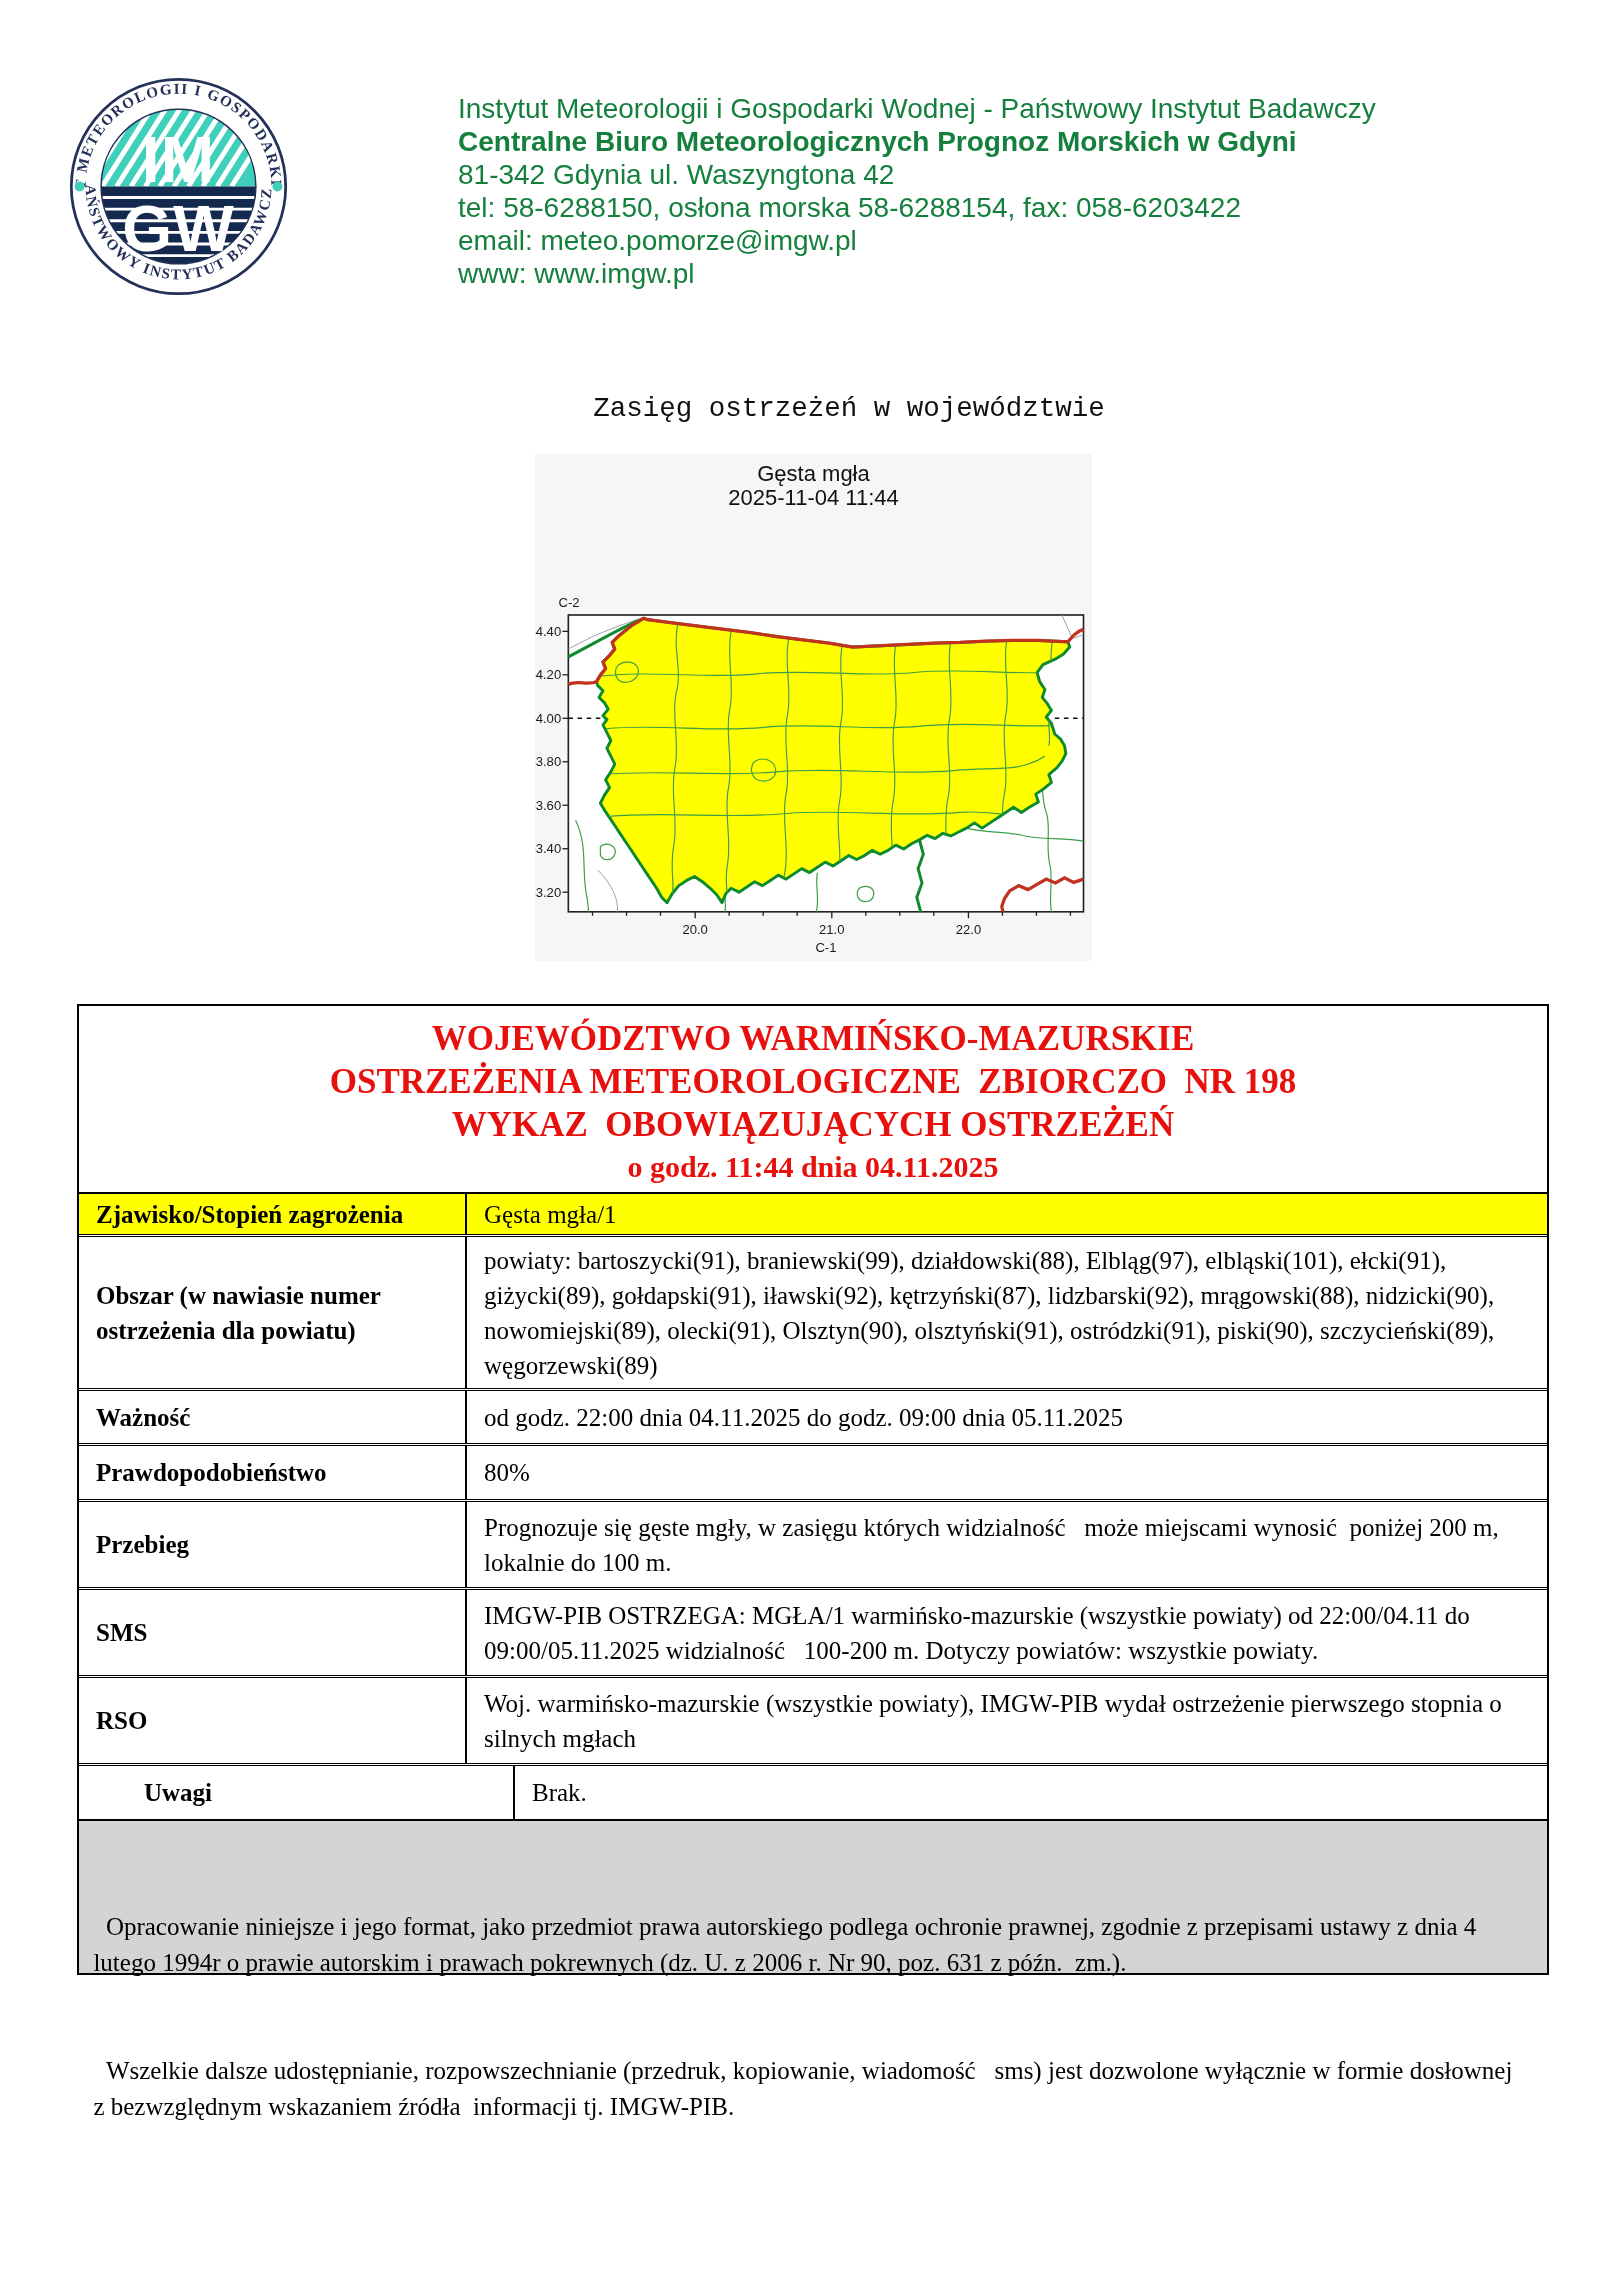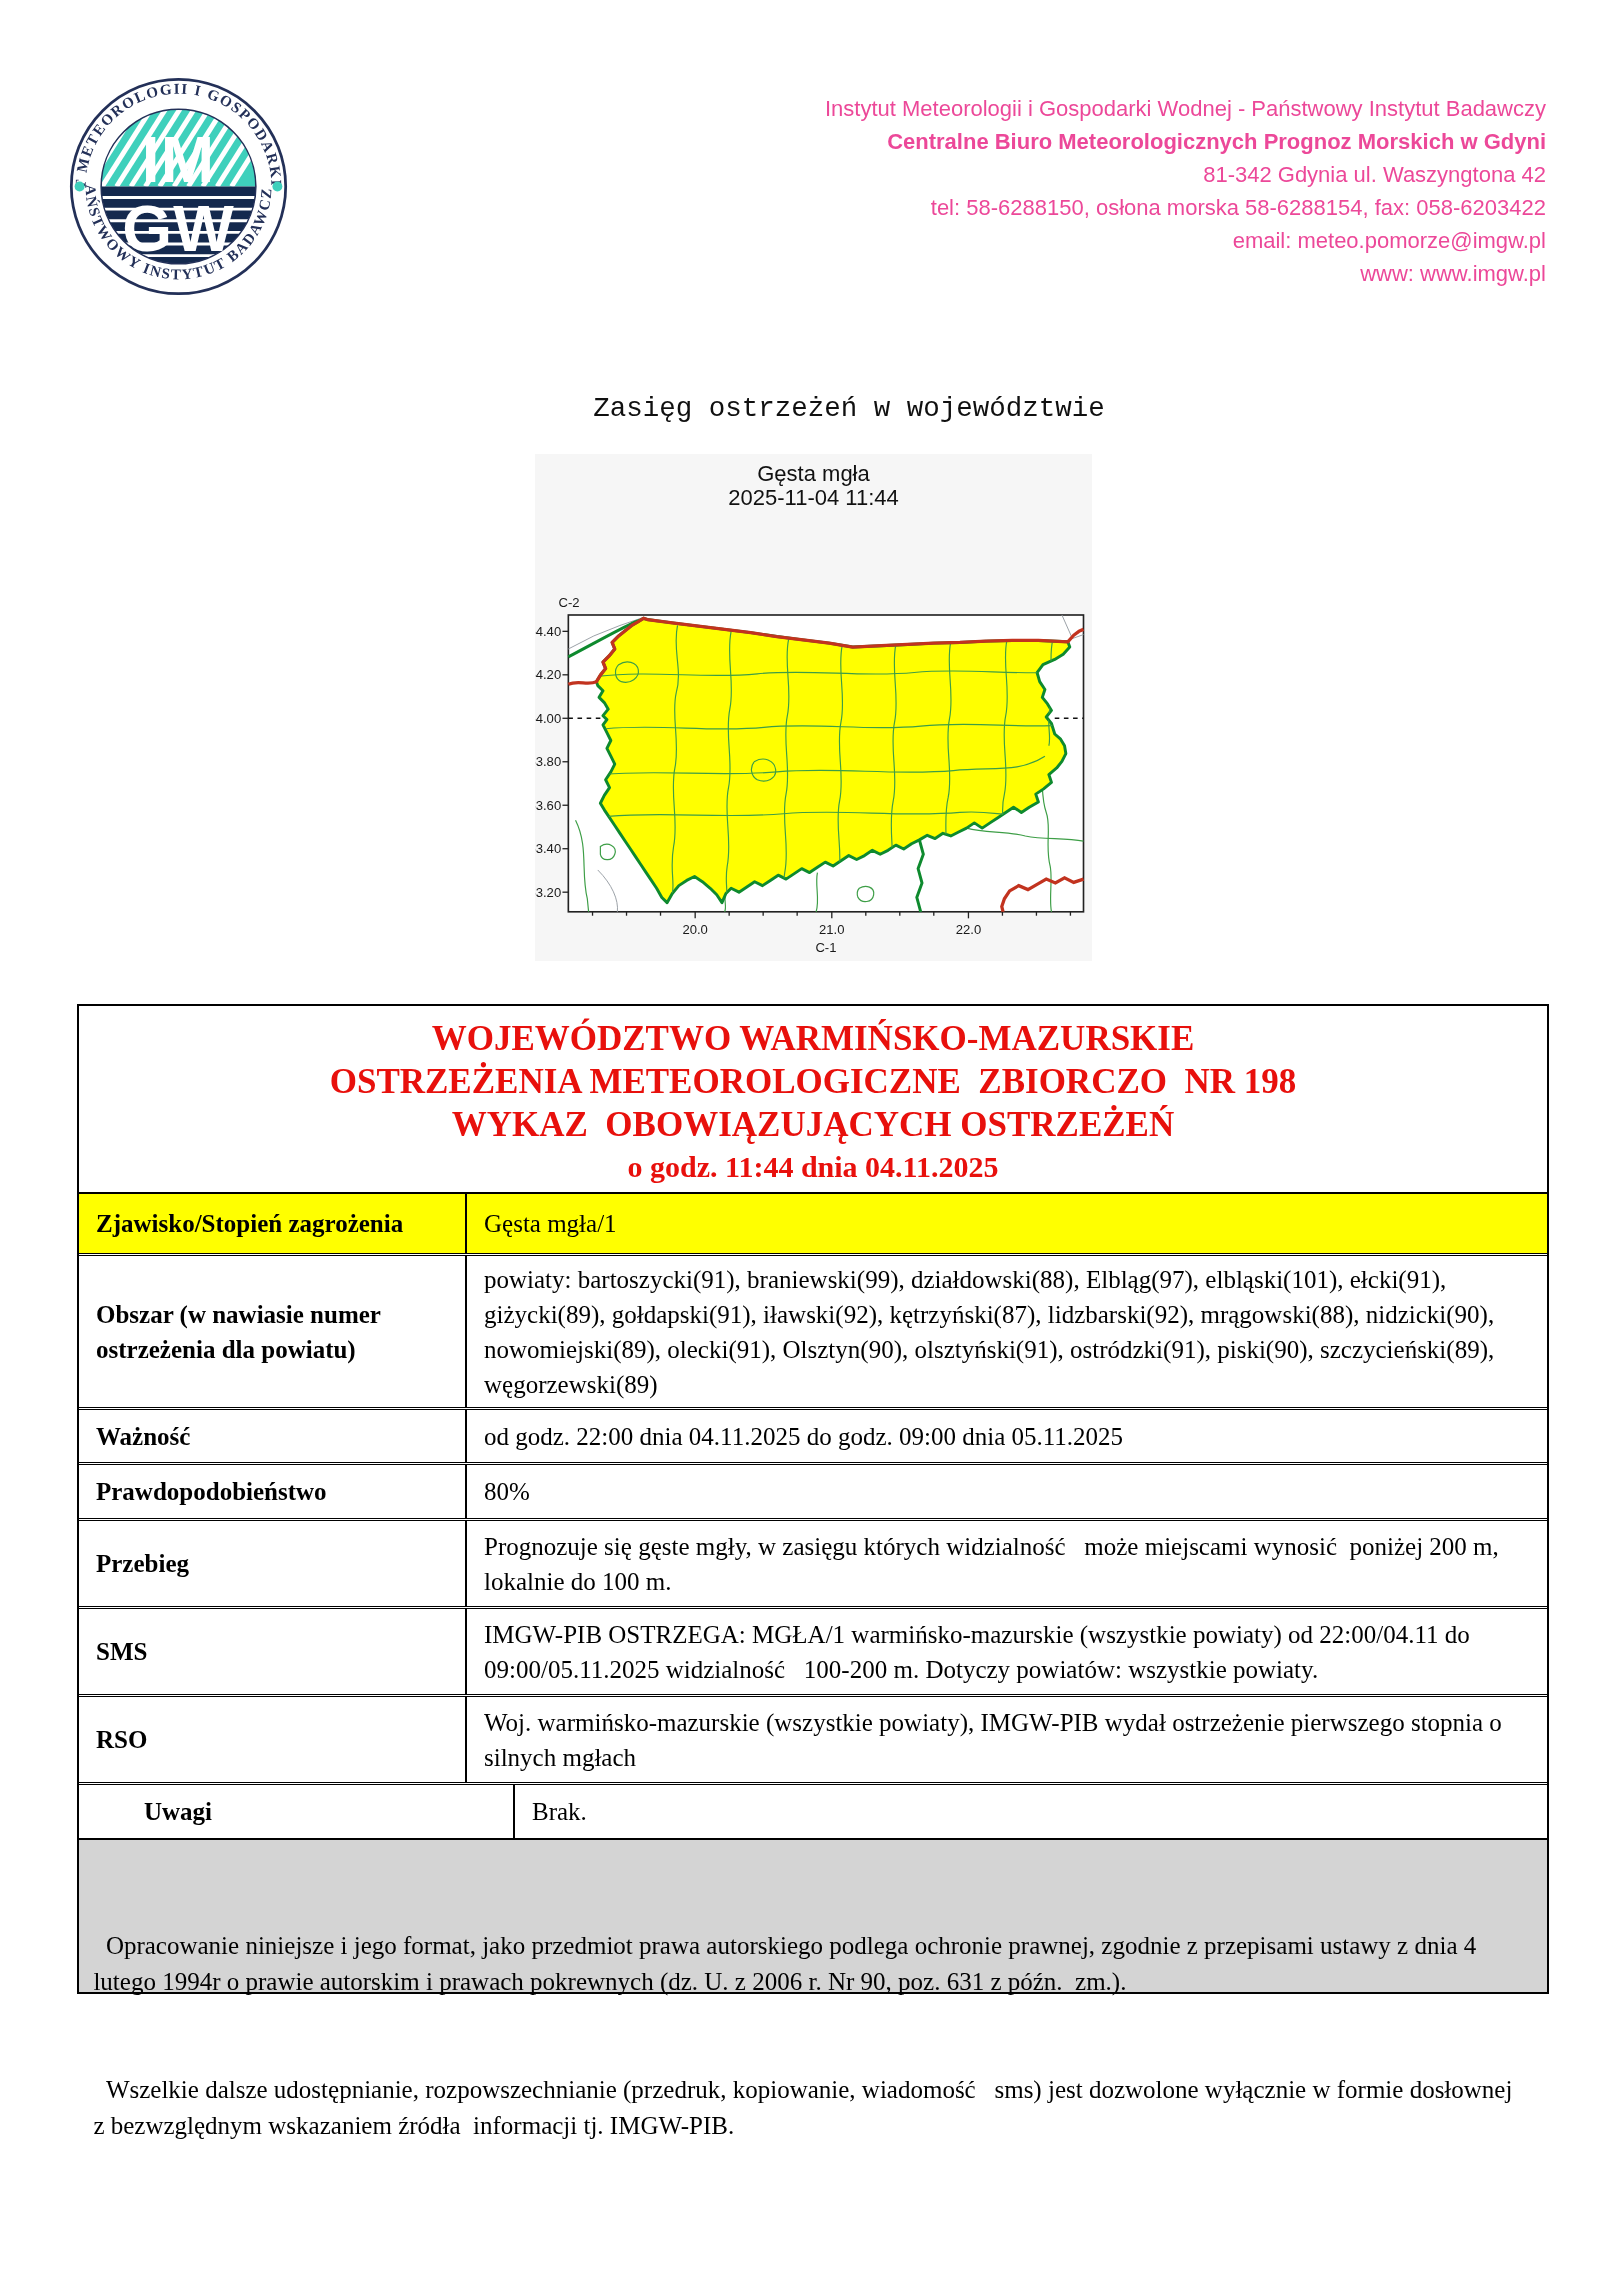--- a/index.html
+++ b/index.html
@@ -1,23 +1,23 @@
 <!DOCTYPE html>
 <html style="font-size:10.5px"><head>
 <meta charset="utf-8">
 <style>
   html,body{margin:0;padding:0;background:#777;}
   .page{position:relative;width:1622px;height:2295px;background:#ffffff;overflow:hidden;
         font-family:"Liberation Serif","DejaVu Serif",serif;color:#000;}
 
   
   .logo{position:absolute;left:68px;top:76px;width:221px;height:221px;}
-  .org-header{position:absolute;top:92px;left:458px;width:1088px;text-align:right;
+  .org-header{position:absolute;top:92px;left:458px;width:1088px;
               font-family:"Liberation Sans","DejaVu Sans",sans-serif;
-              font-size:22px;line-height:33px;color:#ec4899;}
+              font-size:28px;line-height:33px;color:#15803d;}
   .org-header .bold{font-weight:bold;}
 
   
   .section-title{position:absolute;top:393px;left:103px;width:1492px;text-align:center;
                  font-family:Liberation Mono, monospace;font-size:27.5px;color:#101010;}
 
   
   .map-block{position:absolute;left:535px;top:454px;width:557px;height:507px;background:#f6f6f6;}
   .map-head{position:absolute;top:7.9px;left:0;width:100%;text-align:center;
             font-family:"Liberation Sans","DejaVu Sans",sans-serif;font-size:22px;line-height:24px;color:#111;}
@@ -28,21 +28,21 @@
   .warning-table{position:absolute;left:77px;top:1004px;width:1468px;border:2.6px solid #000;background:#fff;
                  font-size:25px;line-height:35px;}
   .tbl-title{height:186px;box-sizing:border-box;padding-top:10.5px;text-align:center;
              color:#e8100c;font-weight:bold;}
   .tbl-title .t{font-size:35px;line-height:43px;white-space:pre-wrap;}
   .tbl-title .t4{font-size:30px;line-height:41px;}
   .row{display:flex;box-sizing:border-box;}
   .row .lbl{flex:0 0 388px;width:388px;box-sizing:border-box;border-right:2px solid #000;
             display:flex;align-items:center;padding:3.9px 11.8px 3.9px 17px;font-weight:bold;}
   .row .val{flex:1;display:flex;align-items:center;padding:3.9px 22px 3.9px 17px;white-space:pre-wrap;}
-  .row-zjawisko{height:61px;background:#ffff00;border-top:2.6px solid #000;}
+  .row-zjawisko{height:42px;background:#ffff00;border-top:2.6px solid #000;}
   .row-obszar{height:154px;border-top:3.9px double #000;}
   .row-waznosc{height:55px;border-top:3.9px double #000;}
   .row-prawdopodobienstwo{height:56px;border-top:3.9px double #000;justify-content:space-between;}
   .row-przebieg{height:88px;border-top:3.9px double #000;}
   .row-sms{height:88px;border-top:3.9px double #000;}
   .row-rso{height:88px;border-top:3.9px double #000;}
   .row-uwagi{height:56px;border-top:3.9px double #000;padding-left:48px;}
   .tbl-footer{height:154px;box-sizing:border-box;border-top:2.6px solid #000;background:#d4d4d4;
               padding:15.7px 19.6px 0 14.4px;font-size:25px;line-height:36px;white-space:pre-wrap;}
 </style>

